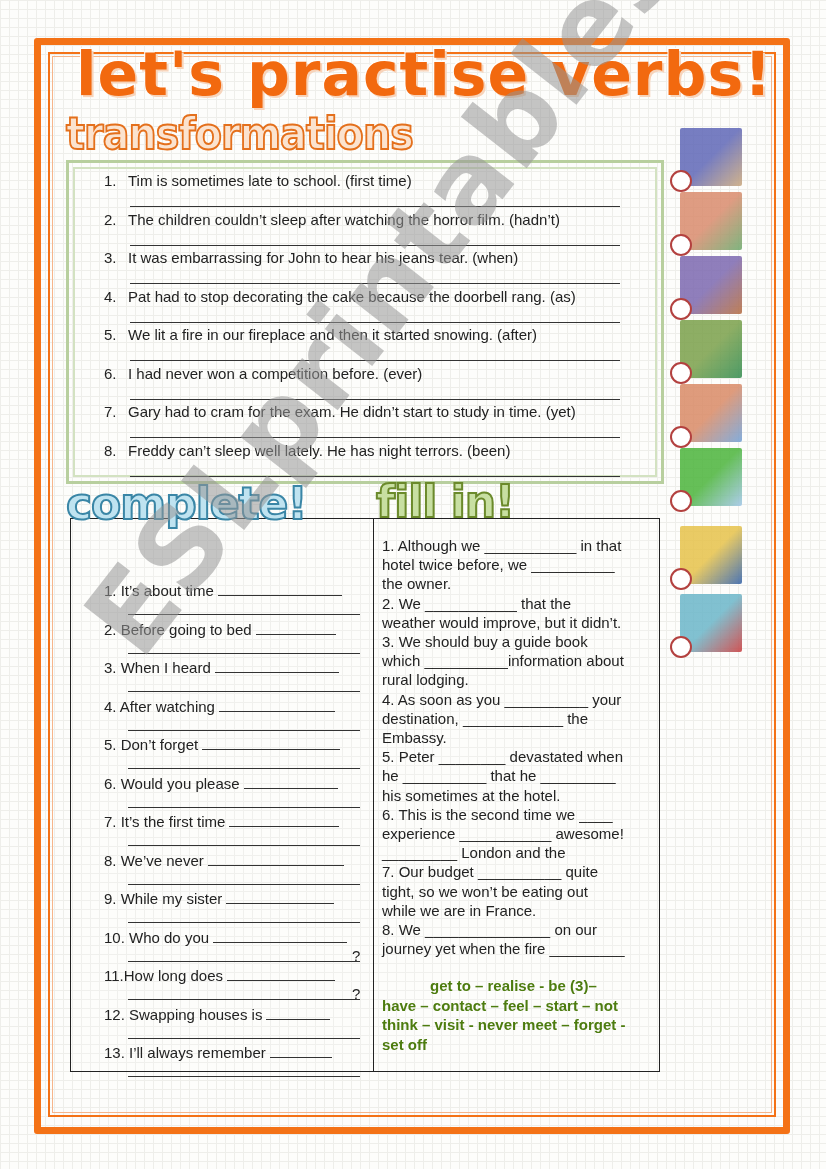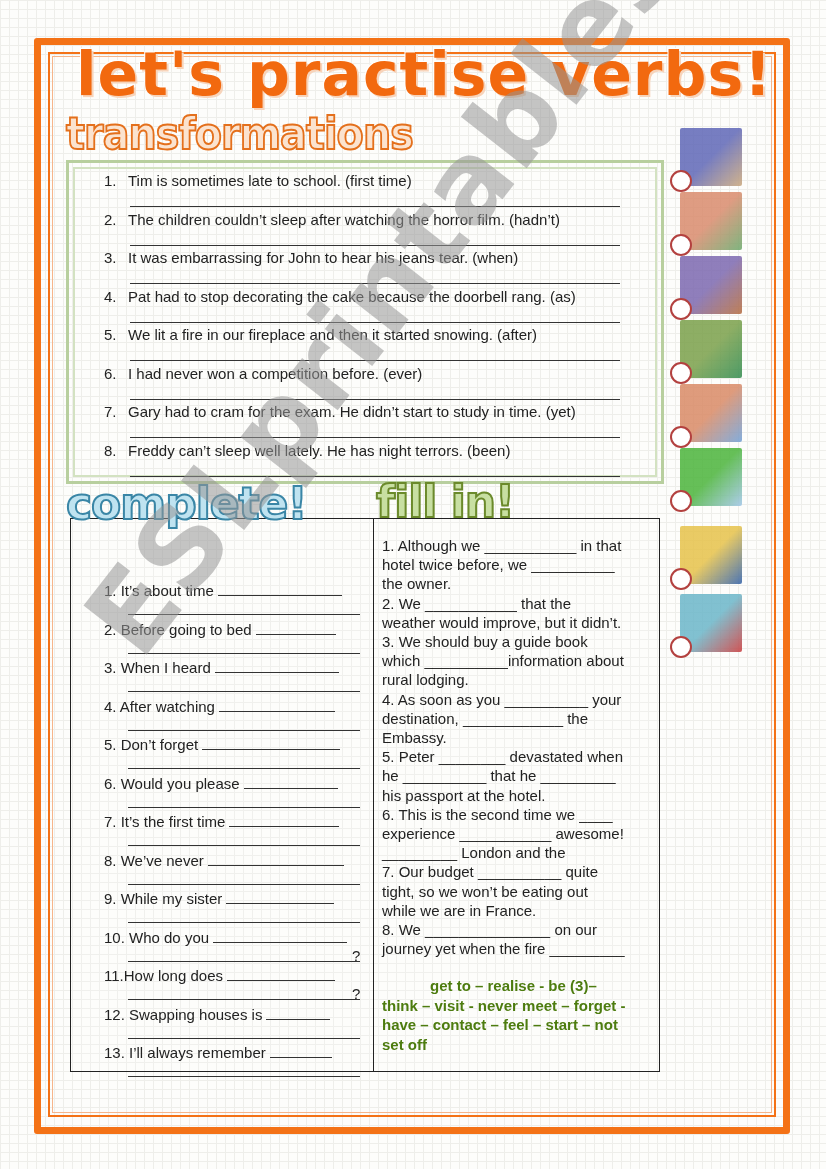--- a/index.html
+++ b/index.html
@@ -164,34 +164,34 @@
     <p>2. We ___________ that the</p>
     <p>weather would improve, but it didn’t.</p>
     <p>3. We should buy a guide book</p>
     <p>which __________information about</p>
     <p>rural lodging.</p>
     <p>4. As soon as you __________ your</p>
     <p>destination, ____________ the</p>
     <p>Embassy.</p>
     <p>5. Peter ________ devastated when</p>
     <p>he __________ that he _________</p>
-    <p>his passport at the hotel.</p>
+    <p>his sometimes at the hotel.</p>
     <p>6. This is the second time we ____</p>
     <p>experience ___________ awesome!</p>
     <p>_________ London and the</p>
     <p>7. Our budget __________ quite</p>
     <p>tight, so we won’t be eating out</p>
     <p>while we are in France.</p>
     <p>8. We _______________ on our</p>
     <p>journey yet when the fire _________</p>
   </div>
 <div class="words" id="wbank">
     <div class="first">get to – realise - be (3)–</div>
+    <div>have – contact – feel – start – not</div>
     <div>think – visit - never meet – forget -</div>
-    <div>have – contact – feel – start – not</div>
     <div>set off</div>
   </div>
 
 <div class="pics" id="pics">
     <div class="pic" style="top: 0px; background: linear-gradient(135deg, rgb(95, 103, 183) 0%, rgb(95, 103, 183) 50%, rgb(201, 166, 122) 100%); opacity: 0.85;"></div>
     <div class="circle" style="top: 42px;"></div>
     <div class="pic" style="top: 64px; background: linear-gradient(135deg, rgb(217, 139, 109) 0%, rgb(217, 139, 109) 50%, rgb(106, 168, 106) 100%); opacity: 0.85;"></div>
     <div class="circle" style="top: 106px;"></div>
     <div class="pic" style="top: 128px; background: linear-gradient(135deg, rgb(124, 104, 176) 0%, rgb(124, 104, 176) 50%, rgb(180, 106, 60) 100%); opacity: 0.85;"></div>
     <div class="circle" style="top: 170px;"></div>

